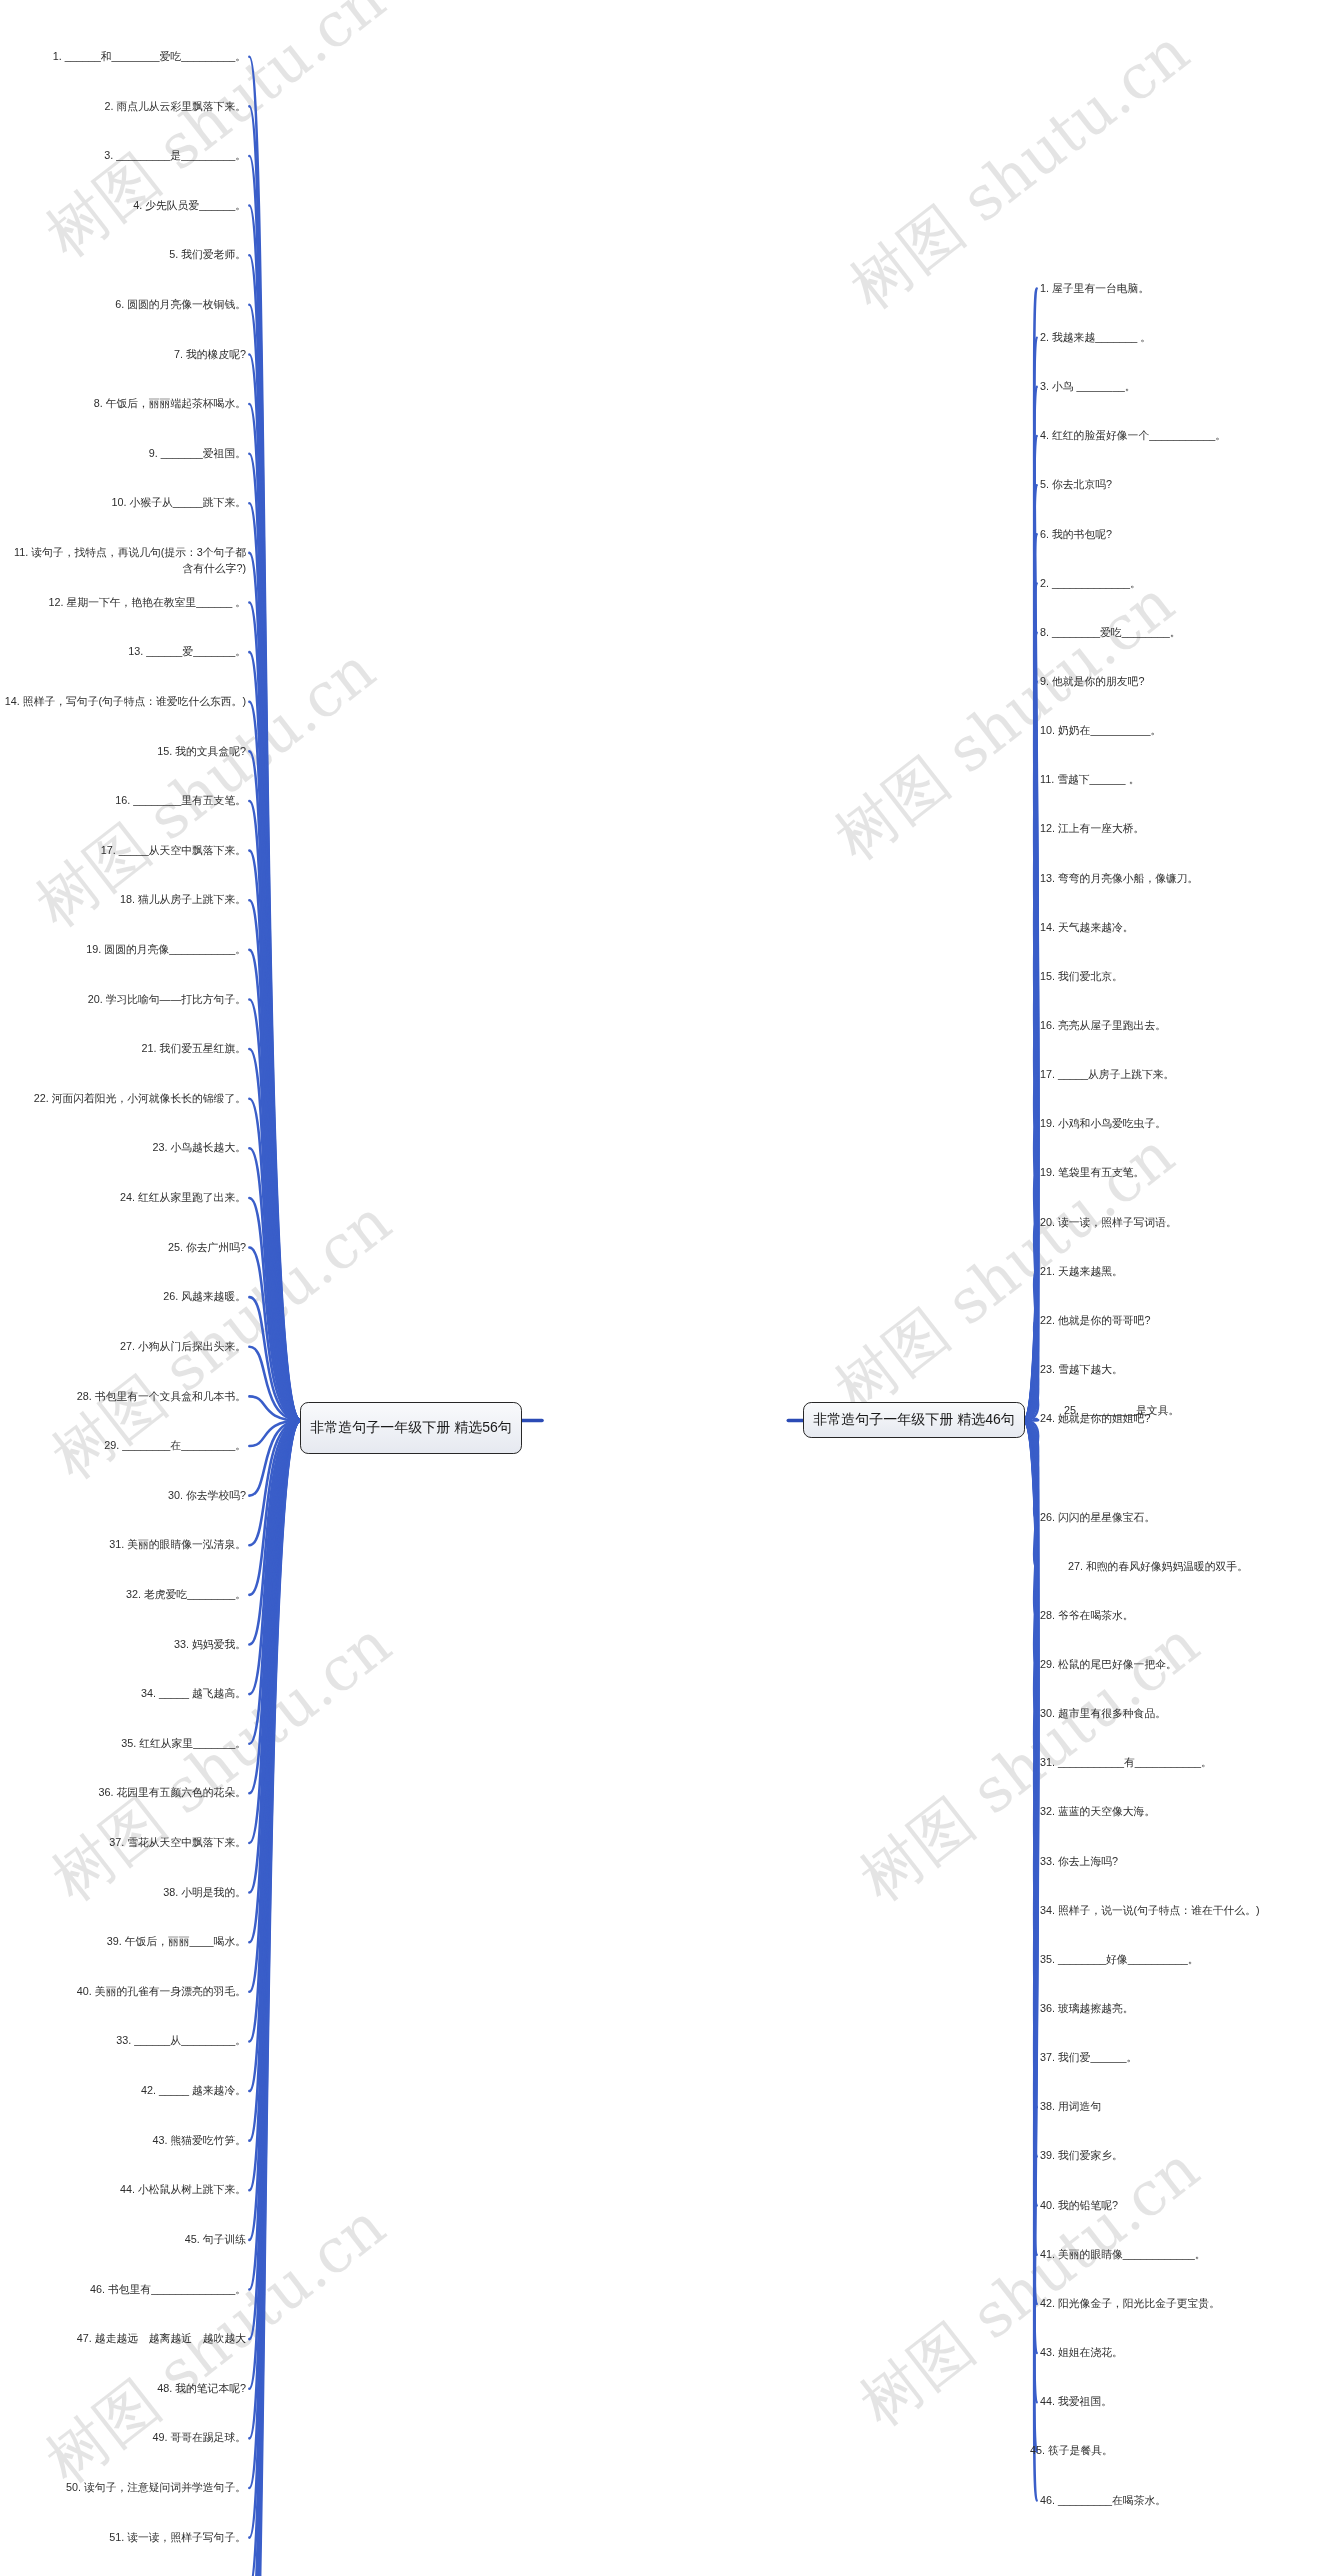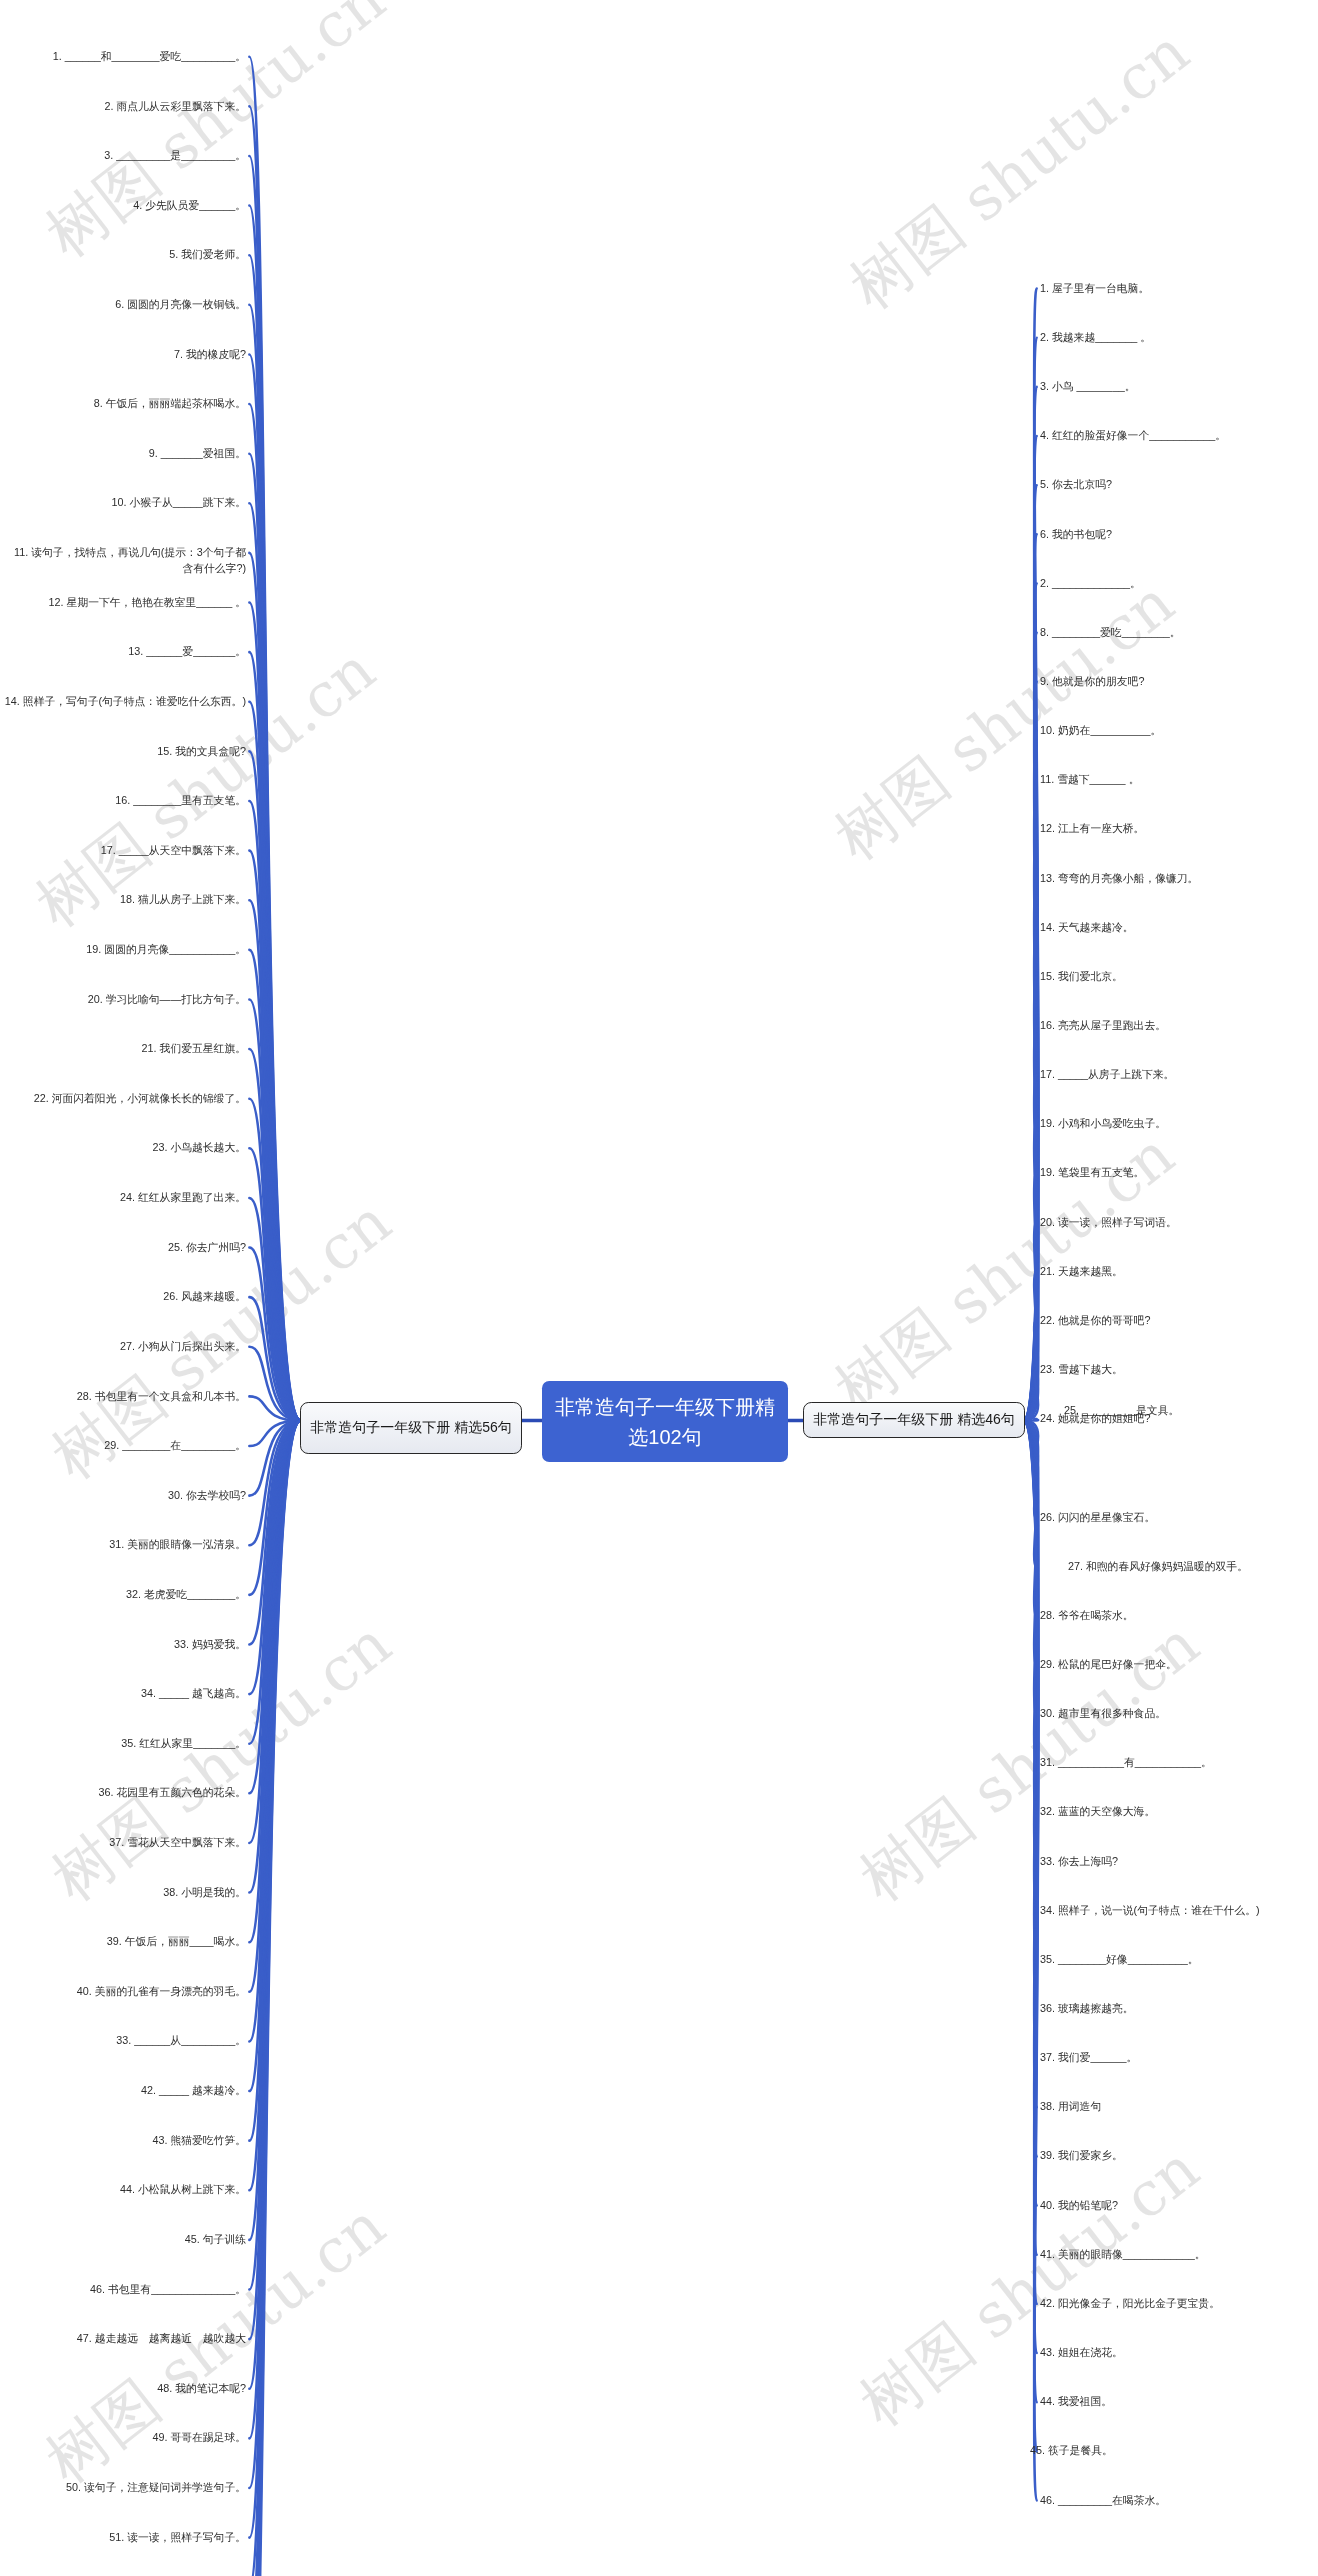--- a/index.html
+++ b/index.html
@@ -239,17 +239,16 @@
       <div class="item right" style="left: 1040px; top: 2247px; max-width: 247px;">41. 美丽的眼睛像____________。</div>
       <div class="item right" style="left: 1040px; top: 2296px; max-width: 247px;">42. 阳光像金子，阳光比金子更宝贵。</div>
       <div class="item right" style="left: 1040px; top: 2345px; max-width: 247px;">43. 姐姐在浇花。</div>
       <div class="item right" style="left: 1040px; top: 2394px; max-width: 247px;">44. 我爱祖国。</div>
       <div class="item right" style="left: 1016px; top: 2443px; max-width: 247px; margin-left: 14px;">45. 筷子是餐具。</div>
       <div class="item right" style="left: 1040px; top: 2493px; max-width: 247px;">46. _________在喝茶水。</div>
     </div>
 
   <div class="branch-box" id="left-box" style="left:300px;top:1402px;width:222px;height:52px;">非常造句子一年级下册 精选56句</div>
 
-  <div class="center-box" id="center-box" style="left: 542px; top: 1381px; width: 246px; height: 81px; background: rgb(61, 99, 209);">非常造句子一年级下册精选102句</div>
 
   <div class="branch-box" id="right-box" style="left:803px;top:1402px;width:222px;height:36px;">非常造句子一年级下册 精选46句</div>
 </div>
 
 
 </body></html>

